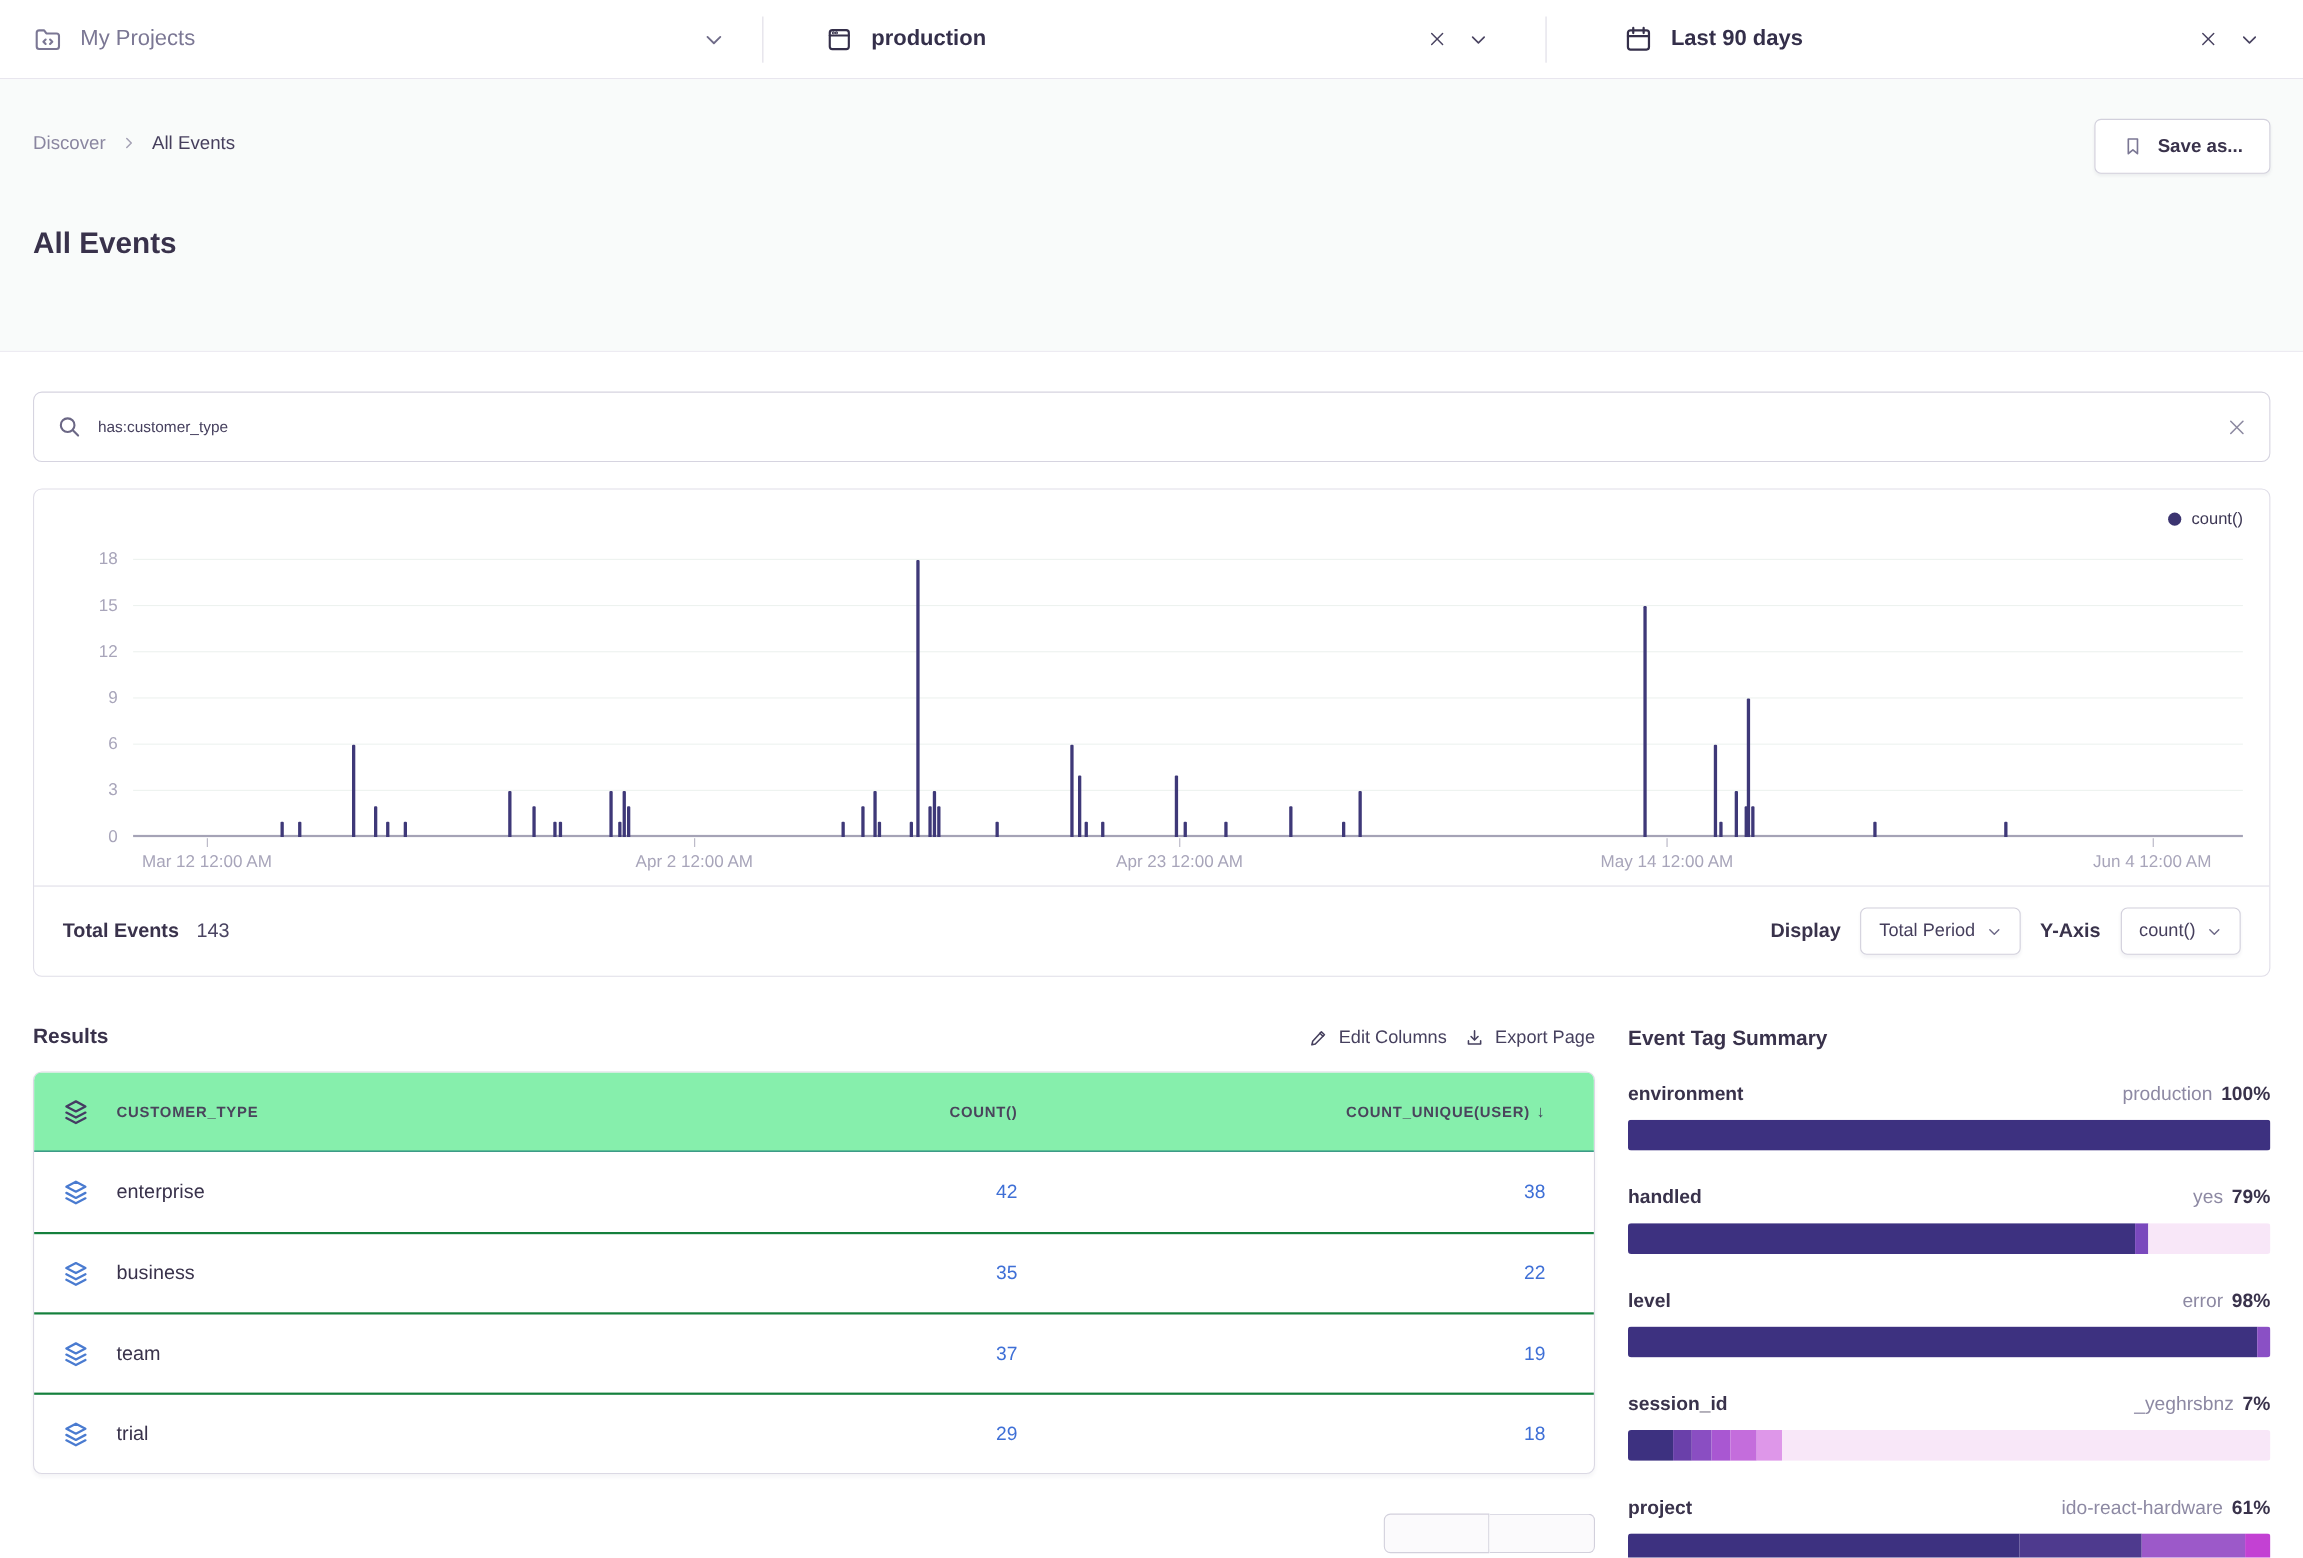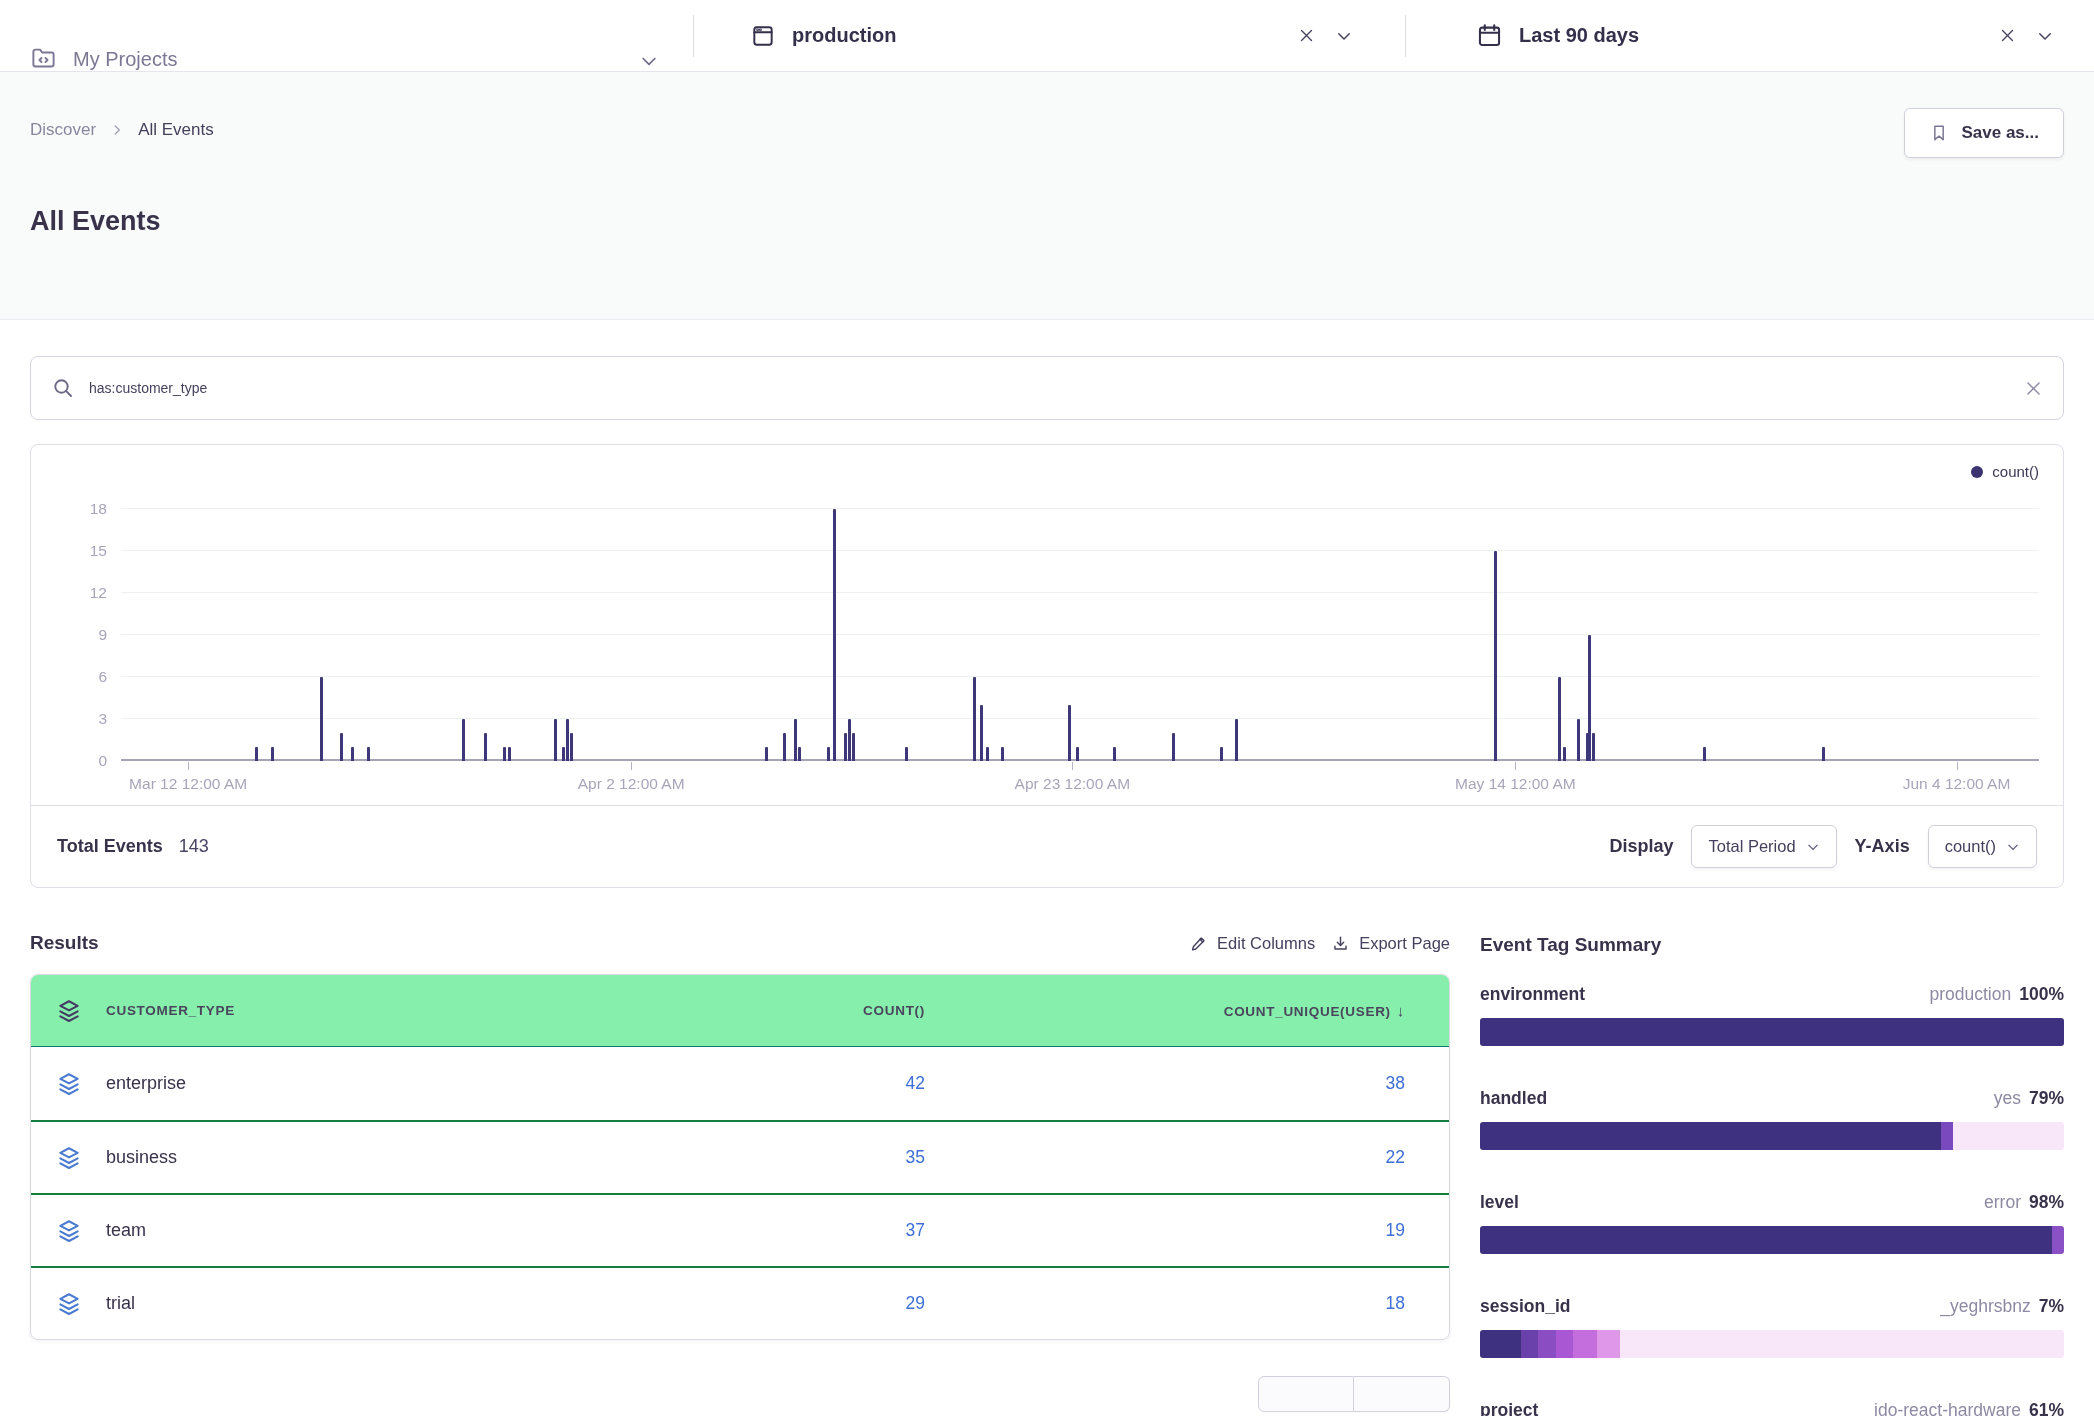--- a/index.html
+++ b/index.html
@@ -3,21 +3,21 @@
 <meta charset="utf-8">
 <style>
   * { box-sizing: border-box; margin: 0; padding: 0; }
   html,body { width: 2094px; height: 1416px; overflow: hidden; background: #fff;
     font-family: "Liberation Sans", sans-serif; color: #39324b; }
 
   
   .topbar { display: flex; align-items: center; height: 72px; background: #fff;
     border-bottom: 1px solid #e6e4ed; }
   .tb-seg { display: flex; align-items: center; height: 100%; }
-  .tb-seg.projects { width: 693px; padding: 0 34px 0 30px; align-items: flex-end; }
+  .tb-seg.projects { width: 693px; padding: 0 34px 0 30px; }
   .tb-seg.env { width: 711px; padding: 0 52px 0 56px; }
   .tb-seg.date { flex: 1; padding: 0 40px 0 70px; }
   .tb-divider { width: 1px; height: 42px; background: #dedce6; }
   .tb-label-muted { font-size: 20px; color: #7b7794; margin-left: 16px; }
   .tb-label-dark { font-size: 20px; font-weight: 600; color: #342f4a; margin-left: 16px; }
   .tb-right { margin-left: auto; display: flex; align-items: center; gap: 20px; }
   .icon { display: inline-flex; align-items: center; justify-content: center; }
 
   
   .header-band { background: #f9fbfa; border-bottom: 1px solid #edebf2; height: 248px;
@@ -92,21 +92,21 @@
   .sort-arrow { font-size: 15px; margin-left: 6px; color: #453e5c; }
 
   .pagination { display: flex; justify-content: flex-end; margin-top: 36px; }
   .page-btn { width: 96px; height: 36px; background: #fbfafc; border: 1px solid #d2d0dc; cursor: pointer; }
   .page-btn.prev { border-radius: 6px 0 0 6px; }
   .page-btn.next { border-radius: 0 6px 6px 0; border-left: none; }
 
   
   .tag-panel { flex: 1; padding-top: 2px; }
   .tag-title { font-size: 19px; font-weight: 700; color: #39324b; margin-bottom: 28px; }
-  .tag-group { margin-bottom: 42px; }
+  .tag-group { margin-bottom: 32px; }
   .tag-label-row { display: flex; align-items: baseline; justify-content: space-between; }
   .tag-name { font-size: 17.5px; font-weight: 700; color: #39324b; }
   .tag-value-wrap { font-size: 17.5px; color: #8d89a3; }
   .tag-pct { font-weight: 700; color: #39324b; margin-left: 8px; }
   .tag-bar { display: flex; height: 28px; border-radius: 3px; overflow: hidden; margin-top: 13px; }
   .tag-seg { height: 100%; }
 
   svg { display: block; }
 </style>
 </head>

